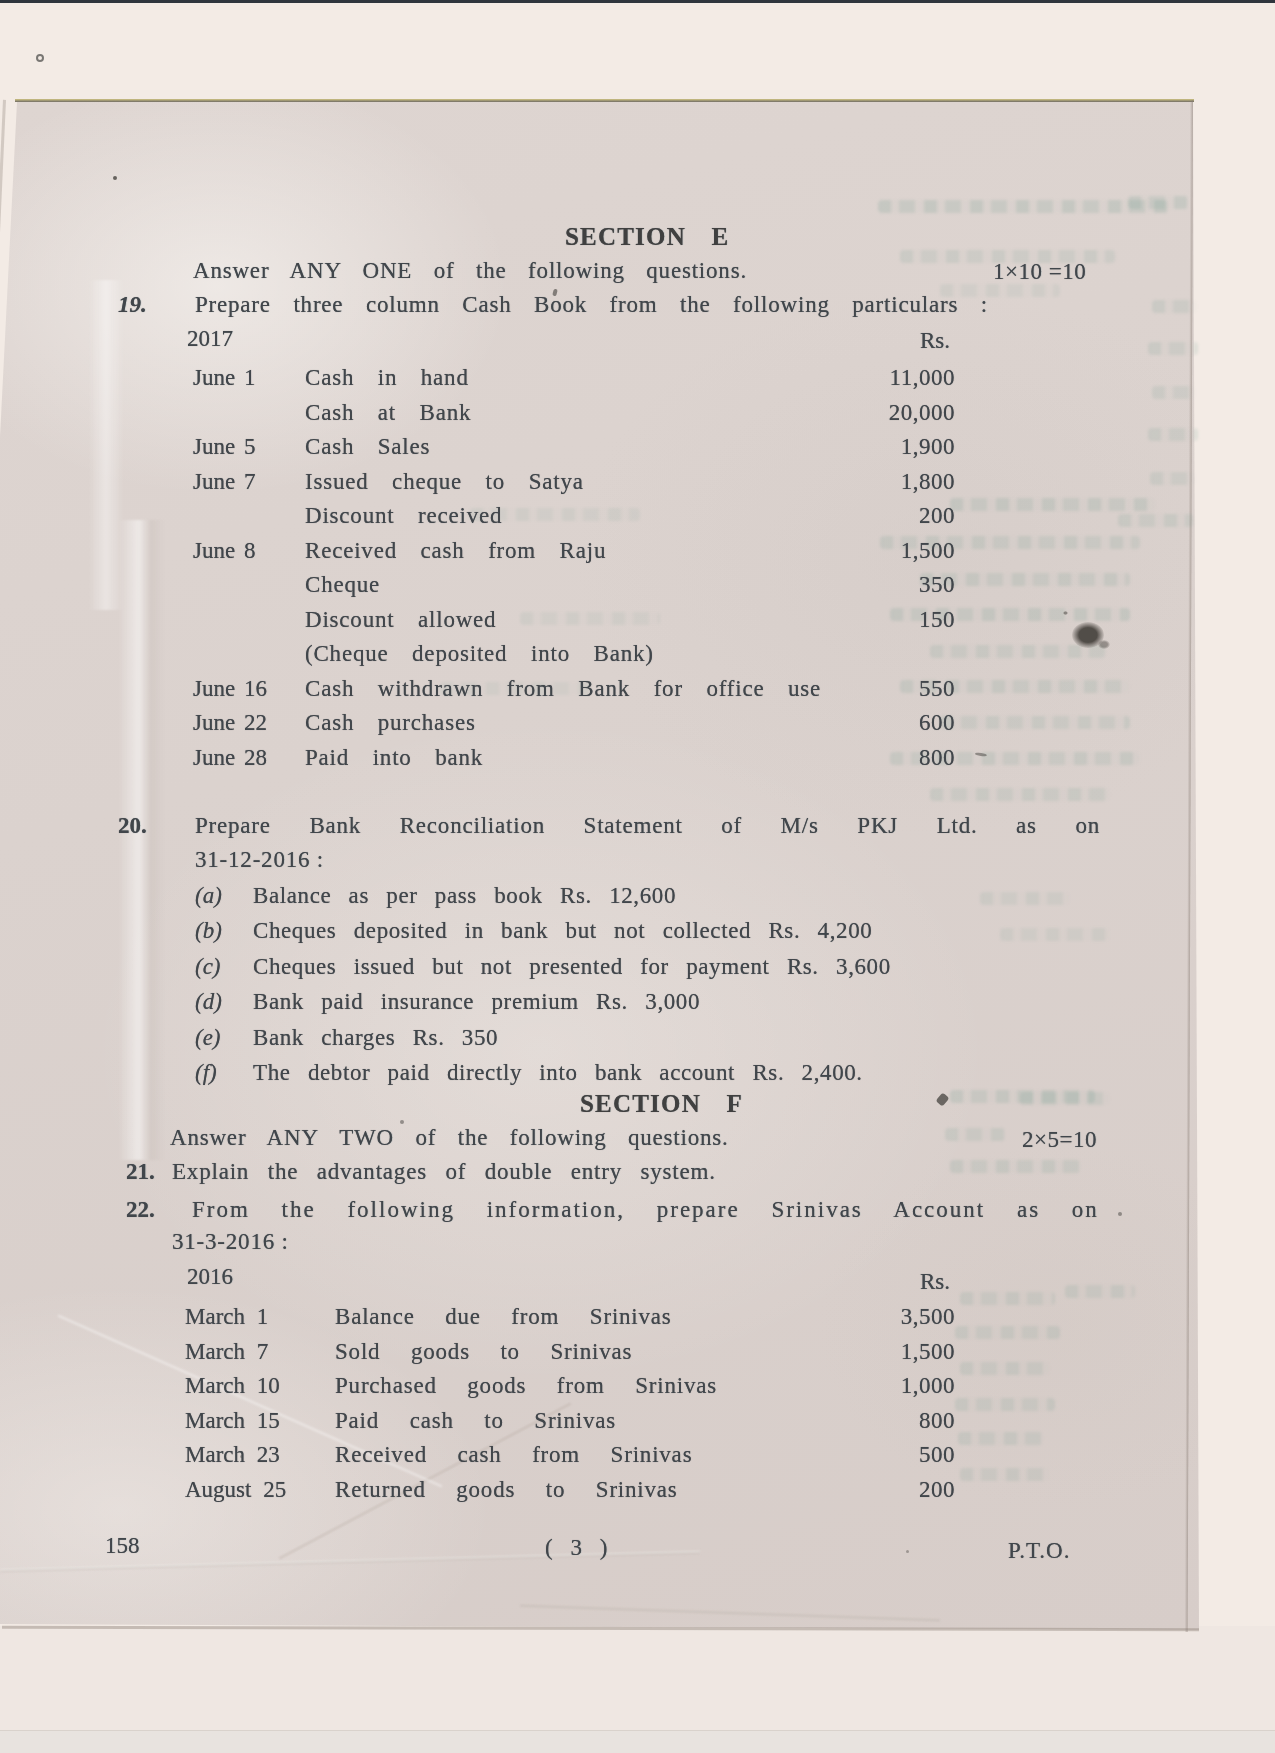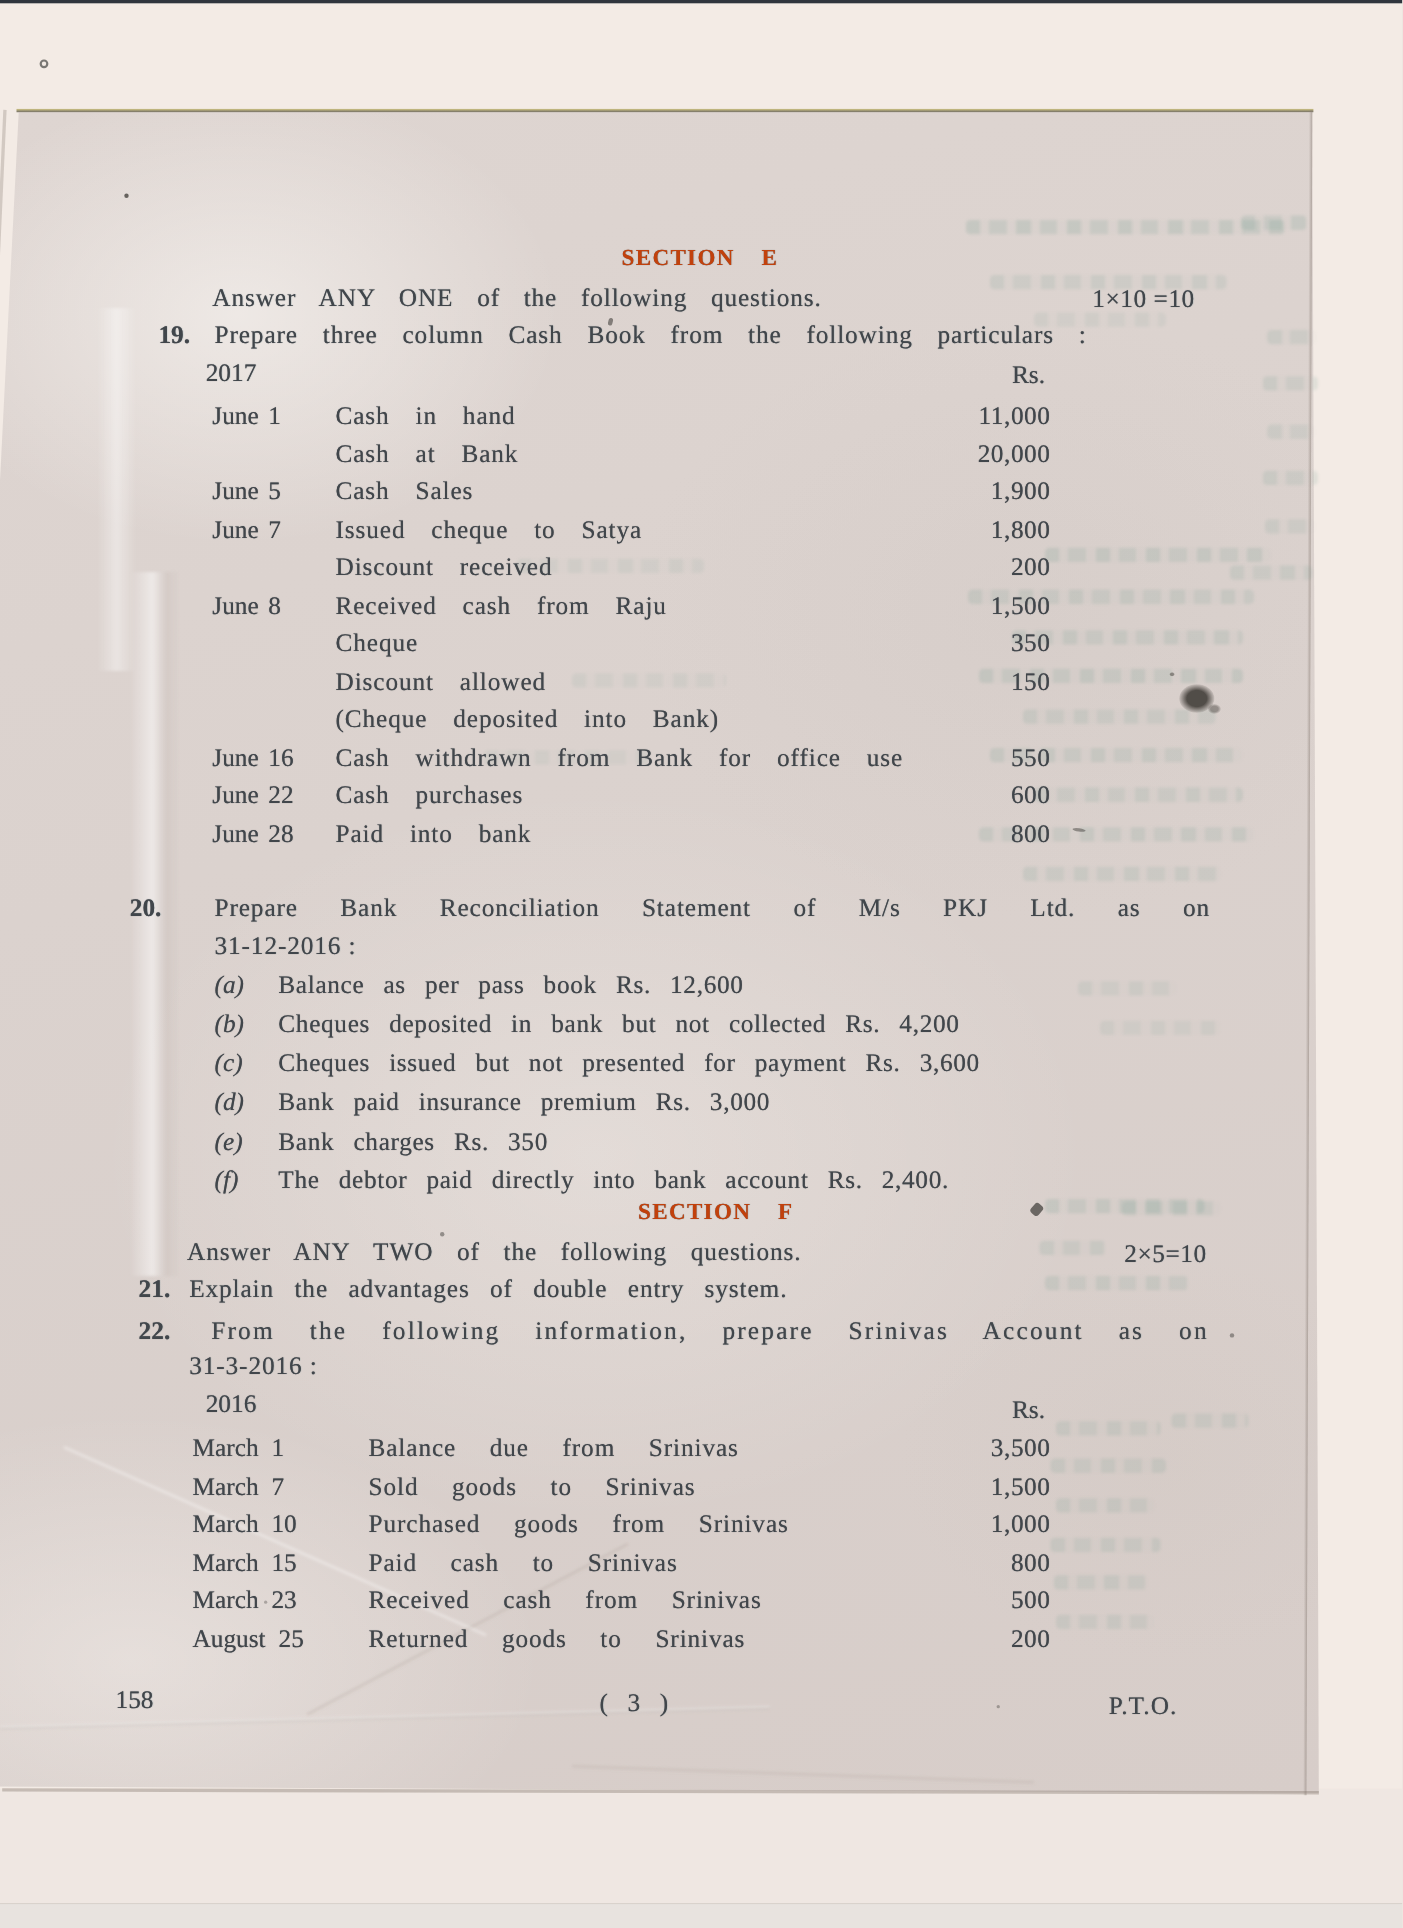--- a/index.html
+++ b/index.html
@@ -23,36 +23,36 @@
             background:linear-gradient(180deg,#c9bd72,#5a564e);opacity:.85;}
   .edge-right{position:absolute;left:1190px;top:100px;width:3px;height:1532px;transform:rotate(0.2deg);
               transform-origin:top left;background:linear-gradient(90deg,rgba(140,128,120,0),rgba(140,128,120,0.55));}
   .edge-bottom{position:absolute;left:2px;top:1627px;width:1197px;height:3px;transform:rotate(0.12deg);
                background:rgba(135,122,112,0.4);}
   .edge-left{position:absolute;left:3px;top:100px;width:3px;height:345px;transform:rotate(2.6deg);
              transform-origin:top right;background:rgba(150,138,130,0.35);}
   .content{position:absolute;left:0;top:0;width:1275px;height:1753px;
            color:#41464b;font-size:23px;line-height:1.18;filter:blur(0.22px);}
   .t{position:absolute;white-space:nowrap;text-shadow:0 0 0.7px rgba(65,70,75,0.8),1px 0 0 rgba(0,140,150,0.06);}
-  .heading{font-weight:700;font-size:21px;letter-spacing:1.2px;word-spacing:18px;color:#c2410c;}
+  .heading{font-weight:700;font-size:25px;letter-spacing:1.2px;word-spacing:18px;color:#404040;}
   .qnum{font-weight:700;}
   .instr{word-spacing:15px;letter-spacing:0.8px;}
   .marks{letter-spacing:0.5px;}
   .q19text{word-spacing:16px;letter-spacing:0.8px;}
   .q20line{word-spacing:32px;letter-spacing:0.8px;}
   .q22line{word-spacing:24px;letter-spacing:2px;margin-left:20px;}
   .q21text{word-spacing:12px;letter-spacing:0.8px;}
   .rep{position:absolute;left:0;width:1210px;}
   .trow{position:relative;height:34.55px;}
   .mrow{position:relative;height:34.6px;}
   .irow{position:relative;height:35.4px;}
   .cell{position:absolute;top:0;white-space:nowrap;text-shadow:0 0 0.7px rgba(65,70,75,0.8);}
   .june .c-date{left:193px;word-spacing:3px;}
   .june .c-part{left:305px;word-spacing:17px;letter-spacing:0.8px;}
-  .march .c-date{left:175px;word-spacing:6px;font-family:Liberation Serif, serif;}
+  .march .c-date{left:185px;word-spacing:6px;font-family:Liberation Serif, serif;}
   .march .c-part{left:335px;word-spacing:24px;letter-spacing:0.8px;}
   .c-amt{left:780px;width:175px;text-align:right;letter-spacing:0.5px;}
   .rs-col{position:absolute;left:780px;width:170px;text-align:right;}
   .i-label{left:195px;font-style:italic;}
   .i-text{left:253px;word-spacing:11px;letter-spacing:0.6px;font-family:Liberation Serif, serif;}
   .ghost{position:absolute;height:13px;border-radius:4px;filter:blur(1.6px);
          background:repeating-linear-gradient(90deg,rgba(104,150,137,0.30) 0 13px,rgba(104,150,137,0.05) 13px 21px,rgba(104,150,137,0.26) 21px 37px,rgba(104,150,137,0.04) 37px 46px);}
   .crease{position:absolute;filter:blur(1.3px);}
   .speck{position:absolute;}
   .blot{position:absolute;filter:blur(0.6px);}
@@ -127,21 +127,21 @@
       <div class="speck" style="left: 240px; top: 1455px; width: 3px; height: 3px; opacity: 0.35; background: rgb(70, 67, 63); border-radius: 50%; transform: rotate(0deg);"></div>
       <div class="speck" style="left: 36px; top: 54px; width: 8px; height: 8px; border: 2px solid rgba(80, 80, 78, 0.75); border-radius: 50%;"></div>
     </div>
 
   <div class="content">
 
     <div class="t heading" style="left:565px;top:222px;">SECTION E</div>
     <div class="t instr" style="left:193px;top:257px;">Answer ANY ONE of the following questions.</div>
     <div class="t marks" style="left:993px;top:258px;">1×10 =10</div>
 
-    <div class="t qnum" style="left:144px;top:291px;">19.</div>
+    <div class="t qnum" style="left:118px;top:291px;font-style:italic;">19.</div>
     <div class="t q19text" style="left:195px;top:291px;">Prepare three column Cash Book from the following particulars :</div>
     <div class="t" style="left:187px;top:325px;">2017</div>
     <div class="t rs-col" style="top:327px;">Rs.</div>
 
     <div class="rep june" style="top:364px;">
 
     <div class="trow">
         <span class="cell c-date">June 1</span>
         <span class="cell c-part">Cash in hand</span>
         <span class="cell c-amt">11,000</span>

